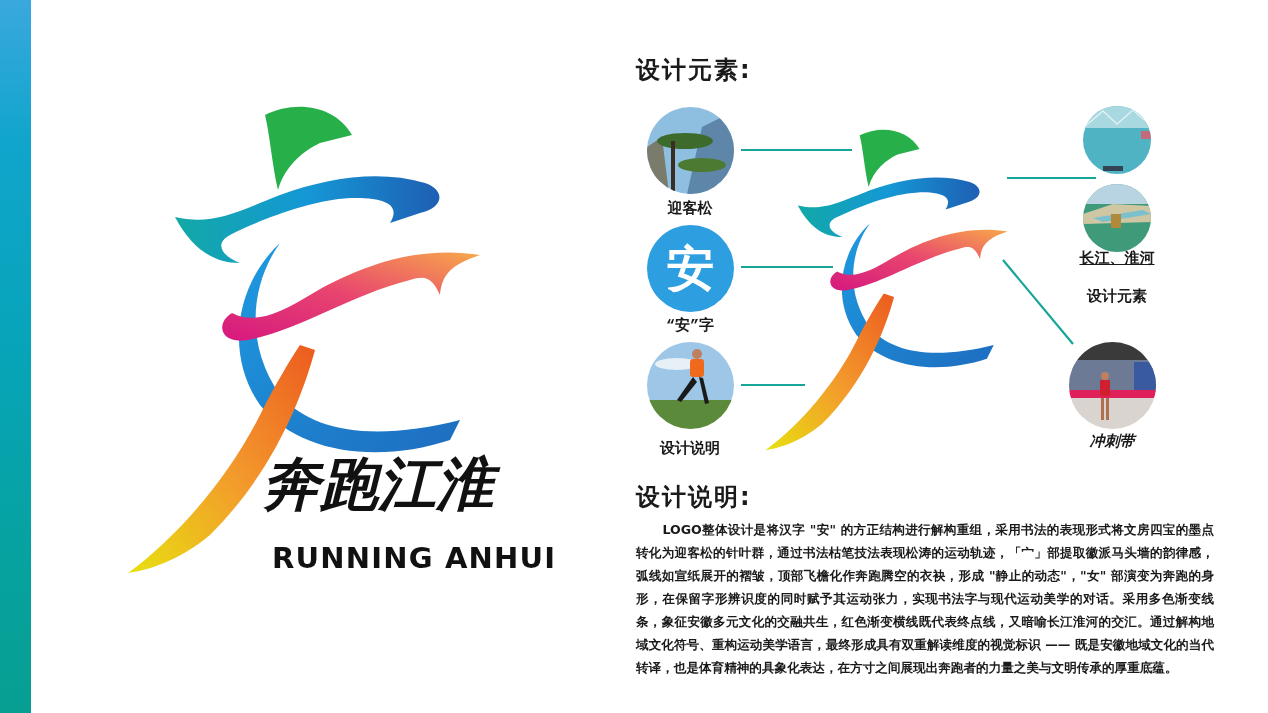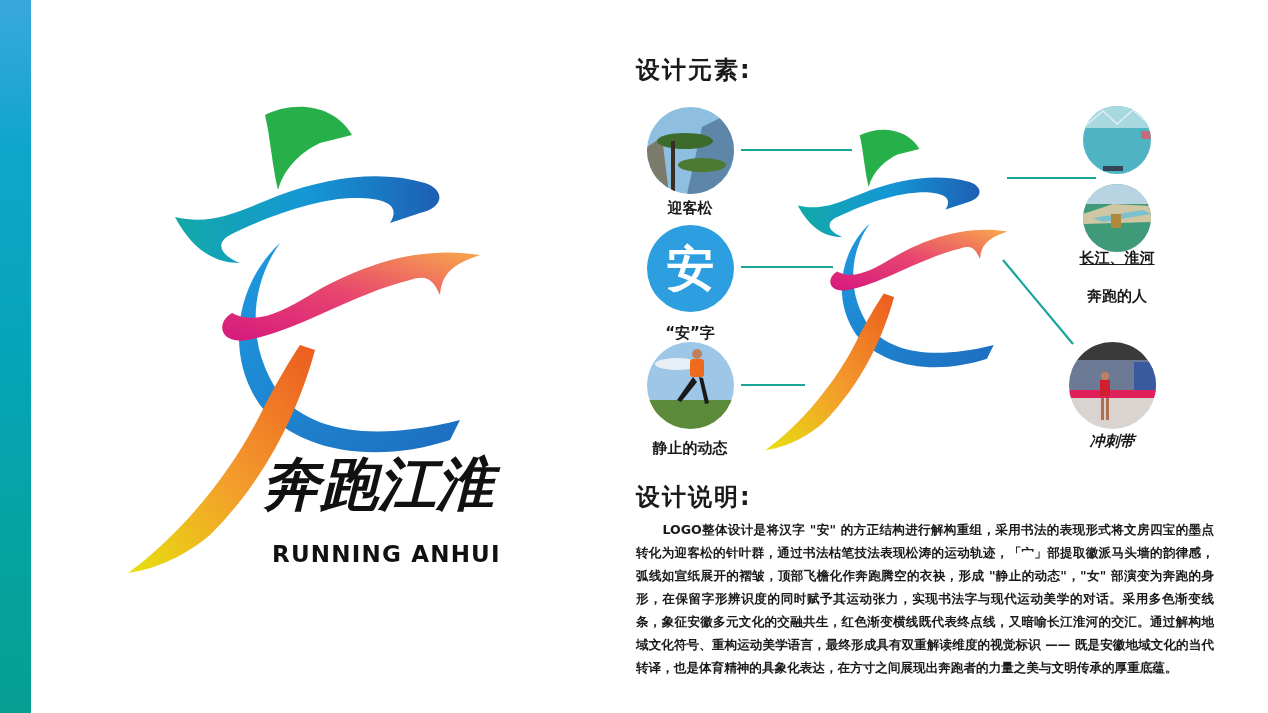--- a/index.html
+++ b/index.html
@@ -4,21 +4,21 @@
 <style>
   html, body { margin:0; padding:0; }
   body { width:1268px; height:713px; position:relative; overflow:hidden; background:#ffffff;
          font-family:"DejaVu Sans", "Liberation Sans", sans-serif; color:#1a1a1a; }
   .side-bar { position:absolute; left:0; top:0; width:31px; height:713px;
               background:linear-gradient(180deg,#3aa8dd 0%,#10a5cc 20%,#07a4b8 50%,#06a29e 80%,#079f92 100%); }
   .abs { position:absolute; }
   .big-logo { left:120px; top:95px; width:400px; height:490px; }
   .logo-cn { left:262px; top:436px; width:240px; height:86px; }
   .logo-cn svg text { font-family:"DejaVu Serif", serif; }
-  .logo-en { left:272px; top:541px; font-size:23px; font-weight:bold; letter-spacing:1.2px; color:#111;
+  .logo-en { left:272px; top:541px; font-size:29px; font-weight:bold; letter-spacing:1.2px; color:#111;
              font-family:"DejaVu Sans", sans-serif; white-space:nowrap; }
   .section-title { font-size:24px; font-weight:bold; color:#1a1a1a; letter-spacing:2px; white-space:nowrap;text-align:right; }
   .circle { position:absolute; border-radius:50%; overflow:hidden; }
   .circle svg { display:block; }
   .label { position:absolute; font-size:15px; font-weight:bold; color:#1a1a1a; text-align:right; white-space:nowrap; transform:translateX(-50%); }
   .lines { position:absolute; left:0; top:0; width:1268px; height:713px; pointer-events:none; }
   .small-logo { left:760px; top:110px; width:275px; height:360px; }
   .desc { left:636px; top:518px; width:578px; font-size:12.6px; line-height:23px; color:#1a1a1a;
           text-align:justify; text-indent:2.1em; font-weight:bold; }
   .an-char { font-family:"DejaVu Serif", serif; }
@@ -101,55 +101,55 @@
     <ellipse cx="38" cy="34" rx="28" ry="8" fill="#3d6b2c"></ellipse>
     <ellipse cx="55" cy="58" rx="24" ry="7" fill="#4d7a33"></ellipse>
     <rect x="24" y="34" width="4" height="50" fill="#3a2e22"></rect>
   </svg>
 </div>
 <div class="label" style="left:690px; top:199px;">迎客松</div>
 
 <div class="circle" style="left:647px; top:225px; width:87px; height:87px; background:#2d9ee0; display:flex; align-items:center; justify-content:center;">
   <span class="an-char" style="color:#fff; font-size:48px; font-weight:bold;">安</span>
 </div>
-<div class="label" style="left:690px; top:324px;">“安”字</div>
+<div class="label" style="left:690px; top:316px;font-family:Liberation Mono, monospace;">“安”字</div>
 
 <div class="circle" style="left:647px; top:342px; width:87px; height:87px;">
   <svg width="87" height="87" viewBox="0 0 87 87">
     <rect width="87" height="60" fill="#9ec6e6"></rect>
     <ellipse cx="30" cy="22" rx="22" ry="6" fill="#e8f0f7"></ellipse>
     <rect y="58" width="87" height="29" fill="#5a8a3a"></rect>
     <circle cx="50" cy="12" r="5" fill="#c08060"></circle>
     <rect x="43" y="17" width="14" height="18" rx="3" fill="#f06a1e"></rect>
     <path d="M46 35 L30 58 L34 60 L50 40 Z" fill="#1a1a1a"></path>
     <path d="M52 35 L58 62 L62 61 L56 36 Z" fill="#1a1a1a"></path>
   </svg>
 </div>
-<div class="label" style="left:690px; top:439px;">静止的动态</div>
+<div class="label" style="left:690px; top:439px;">设计说明</div>
 
 <div class="circle" style="left:1083px; top:106px; width:68px; height:68px;">
   <svg width="68" height="68" viewBox="0 0 68 68">
     <rect width="68" height="68" fill="#4fb3c4"></rect>
     <rect width="68" height="22" fill="#a8d8e0"></rect>
     <path d="M0 22 L20 5 L34 18 L50 4 L68 20" stroke="#e0f0f4" stroke-width="1.5" fill="none"></path>
     <rect x="58" y="25" width="10" height="8" fill="#c46a7a"></rect>
     <rect x="20" y="60" width="20" height="5" fill="#345"></rect>
   </svg>
 </div>
 <div class="circle" style="left:1083px; top:184px; width:68px; height:68px;">
   <svg width="68" height="68" viewBox="0 0 68 68">
     <rect width="68" height="68" fill="#3f9a7a"></rect>
     <rect width="68" height="20" fill="#b8d4e2"></rect>
     <path d="M0 30 L30 20 L68 22 L68 38 L0 40 Z" fill="#cfc7a3"></path>
     <path d="M10 34 L60 26 L68 30 L20 38 Z" fill="#7bc0cf"></path>
     <rect x="28" y="30" width="10" height="14" fill="#b08a3a"></rect>
   </svg>
 </div>
 <div class="label" style="left:1117px; top:249px;text-decoration:underline;">长江、淮河</div>
-<div class="label" style="left:1117px; top:287px;">奔跑的人</div>
+<div class="label" style="left:1117px; top:287px;">设计元素</div>
 
 <div class="circle" style="left:1069px; top:342px; width:87px; height:87px;">
   <svg width="87" height="87" viewBox="0 0 87 87">
     <rect width="87" height="87" fill="#d9d4cf"></rect>
     <rect width="87" height="18" fill="#3a3a3a"></rect>
     <rect y="18" width="87" height="30" fill="#6d7a96"></rect>
     <rect x="65" y="20" width="22" height="30" fill="#3a5aa0"></rect>
     <rect y="48" width="87" height="8" fill="#e0205a"></rect>
     <circle cx="36" cy="34" r="4" fill="#c08060"></circle>
     <rect x="31" y="38" width="10" height="16" fill="#d02030"></rect>

